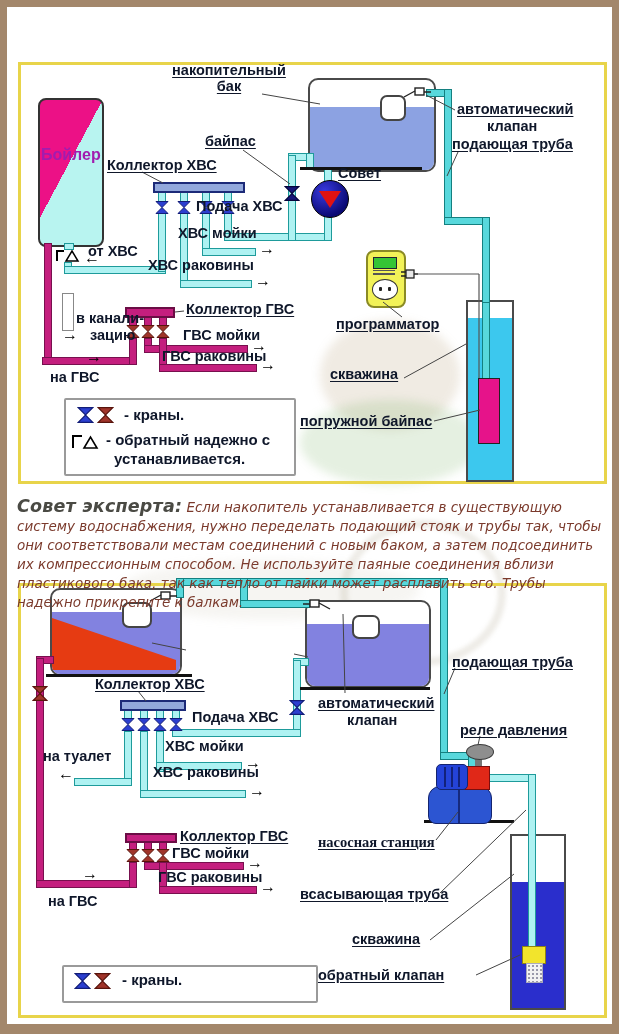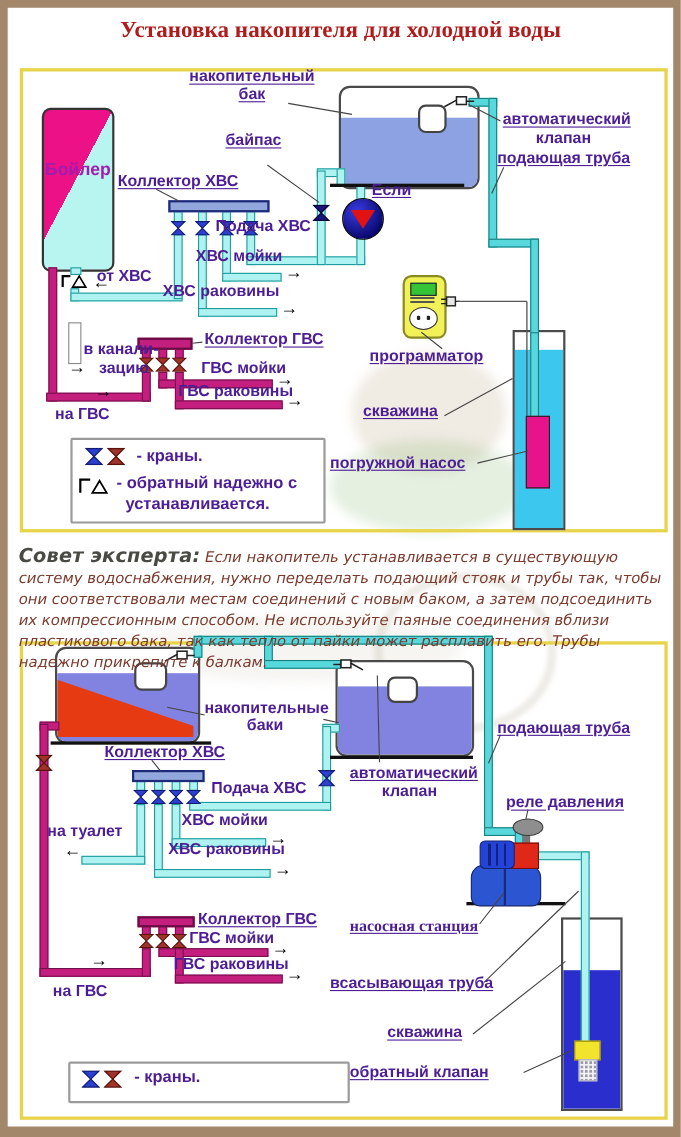--- a/index.html
+++ b/index.html
@@ -5,21 +5,21 @@
   html,body{margin:0;padding:0;background:#fff;}
   .stage{position:relative;width:619px;height:1034px;background:#fff;overflow:hidden;
          font-family:"Liberation Sans",sans-serif;}
   .frame{position:absolute;inset:0;border:7px solid var(--frame);border-bottom-width:10px;
          z-index:40;pointer-events:none;}
   .title{position:absolute;left:0;top:15px;width:100%;text-align:center;
          font:700 21px "Liberation Serif",serif;color:var(--title);z-index:20;}
   .ybox{position:absolute;border:3px solid var(--box-border);z-index:2;background:transparent;}
   .wm{position:absolute;border-radius:50%;filter:blur(5px);z-index:1;}
   .L{position:absolute;font-weight:700;font-size:14.5px;line-height:16px;white-space:nowrap;
-     color:#4c1d95;z-index:20;}
+     color:#0f172a;z-index:20;}
   .u{text-decoration:underline;text-underline-offset:2px;}
   .cc{white-space:normal;text-align:center;}
   .pipe{position:absolute;box-sizing:border-box;z-index:5;}
   .pc{background:var(--cold-pipe-light);border:1px solid #1e9b9b;}
   .pd{background:var(--cold-pipe);border:1px solid #148080;}
   .ph{background:var(--hot-pipe);border:1px solid #77104e;z-index:5;}
   .bar{position:absolute;z-index:6;box-sizing:border-box;}
   .barc{background:var(--collector-cold);border:2px solid #1c2a78;}
   .barh{background:var(--hot-pipe);border:2px solid #6b0d45;}
   .tank{position:absolute;border:2px solid #4a4a4a;border-radius:10px;background:#fff;
@@ -84,21 +84,20 @@
 </head>
 <body>
 
 <div class="stage">
 
   <div class="wm" style="left:320px;top:320px;width:140px;height:110px;background:rgba(150,110,55,.14);"></div>
   <div class="wm" style="left:300px;top:400px;width:180px;height:85px;background:rgba(95,160,70,.16);"></div>
   <div class="wm" style="left:340px;top:520px;width:150px;height:130px;border:8px solid rgba(160,150,120,.18);filter:blur(2px);"></div>
   <div class="wm" style="left:120px;top:560px;width:300px;height:60px;background:rgba(180,170,150,.12);"></div>
 
-  <div class="title">Установка накопителя для холодной воды</div>
 
   <div class="ybox" style="left:18px;top:62px;width:583px;height:416px;"></div>
   <div class="ybox" style="left:18px;top:583px;width:583px;height:429px;"></div>
 
   <div class="boiler"></div>
   <div class="L" style="left:41px;top:147px;font-size:16px;color:#a21caf;">Бойлер</div>
 
   <div class="pipe ph" style="left:44px;top:243px;width:8px;height:122px;"></div>
   <div class="pipe ph" style="left:42px;top:357px;width:95px;height:8px;"></div>
 
@@ -153,22 +152,22 @@
   <div class="pipe pc" style="left:288px;top:155px;width:8px;height:86px;"></div>
   <svg class="valve vd" style="left:284px;top:186px;" width="16" height="15" viewBox="0 0 14 13">
       <path d="M1 .5 H13 L7 6.5 Z"></path>
       <path d="M1 12.5 H13 L7 6.5 Z"></path>
     </svg>
   <div class="pipe pc" style="left:324px;top:168px;width:8px;height:14px;"></div>
   <div class="pump" style="left:311px;top:180px;">
       <div class="tri"></div>
     </div>
   <div class="pipe pc" style="left:324px;top:214px;width:8px;height:27px;"></div>
-  <div class="L u" style="left:338px;top:165px;">Если</div>
-  <div class="L u" style="left:205px;top:120px;">байпас</div>
+  <div class="L u" style="left:338px;top:165px;">Совет</div>
+  <div class="L u" style="left:205px;top:133px;">байпас</div>
 
   <div class="tank" style="left:308px;top:78px;width:124px;height:90px;">
     <div class="water" style="height:63px;background:var(--water-top);"></div>
   </div>
   <div class="ball" style="left:380px;top:95px;width:22px;height:22px;"></div>
   <svg class="ico" style="left:402px;top:86px;" width="30" height="14" viewBox="0 0 30 14">
       <rect x="13" y="2" width="9" height="7" fill="#fff" stroke="#222" stroke-width="1.4"></rect>
       <path d="M2 11 L13 5 M22 6 H29" stroke="#222" stroke-width="1.4" fill="none"></path>
     </svg>
   <div class="shelf" style="left:300px;top:167px;width:122px;"></div>
@@ -195,21 +194,21 @@
       <path d="M1 4 H6 M1 8 H6 M14 6 H18" stroke="#222" stroke-width="1.3"></path>
     </svg>
   <div class="L u" style="left:336px;top:316px;">программатор</div>
 
   <div class="tank" style="left:466px;top:300px;width:44px;height:178px;border-radius:0;">
     <div class="water" style="height:162px;background:var(--well-top-water);"></div>
   </div>
   <div class="pipe pd" style="left:482px;top:302px;width:8px;height:80px;"></div>
   <div class="sub"></div>
   <div class="L u" style="left:330px;top:366px;">скважина</div>
-  <div class="L u" style="left:300px;top:413px;">погружной насос</div>
+  <div class="L u" style="left:300px;top:413px;">погружной байпас</div>
 
   <div class="bar barh" style="left:125px;top:307px;width:50px;height:11px;"></div>
   <div class="pipe ph" style="left:129px;top:317px;width:8px;height:9px;"></div>
   <div class="pipe ph" style="left:144px;top:317px;width:8px;height:9px;"></div>
   <div class="pipe ph" style="left:159px;top:317px;width:8px;height:9px;"></div>
   <svg class="valve vr" style="left:126px;top:325px;" width="14" height="13" viewBox="0 0 14 13">
       <path d="M1 .5 H13 L7 6.5 Z"></path>
       <path d="M1 12.5 H13 L7 6.5 Z"></path>
     </svg>
   <svg class="valve vr" style="left:141px;top:325px;" width="14" height="13" viewBox="0 0 14 13">
@@ -272,21 +271,20 @@
 
   <div class="tank" style="left:305px;top:600px;width:122px;height:84px;">
     <div class="water" style="height:62px;background:var(--water-bottom);"></div>
   </div>
   <div class="ball" style="left:352px;top:615px;width:24px;height:20px;"></div>
   <svg class="ico" style="left:302px;top:598px;transform:scaleX(-1);" width="30" height="14" viewBox="0 0 30 14">
       <rect x="13" y="2" width="9" height="7" fill="#fff" stroke="#222" stroke-width="1.4"></rect>
       <path d="M2 11 L13 5 M22 6 H29" stroke="#222" stroke-width="1.4" fill="none"></path>
     </svg>
   <div class="shelf" style="left:300px;top:687px;width:130px;"></div>
-  <div class="L cc" style="left:186px;top:636px;width:110px;">накопительные баки</div>
 
   <div class="pipe pd" style="left:180px;top:578px;width:268px;height:8px;"></div>
   <div class="pipe pd" style="left:176px;top:578px;width:8px;height:20px;"></div>
   <div class="pipe pd" style="left:240px;top:578px;width:8px;height:30px;"></div>
   <div class="pipe pd" style="left:240px;top:600px;width:70px;height:8px;"></div>
   <div class="pipe pd" style="left:440px;top:578px;width:8px;height:182px;"></div>
   <div class="pipe pd" style="left:440px;top:752px;width:38px;height:8px;"></div>
   <div class="pipe pd" style="left:468px;top:752px;width:8px;height:16px;"></div>
   <div class="L u" style="left:452px;top:654px;">подающая труба</div>
   <div class="L u" style="left:318px;top:695px;">автоматический</div>

